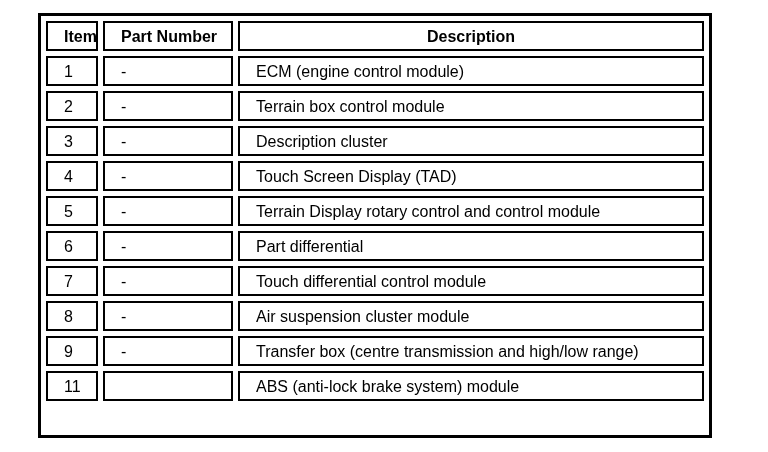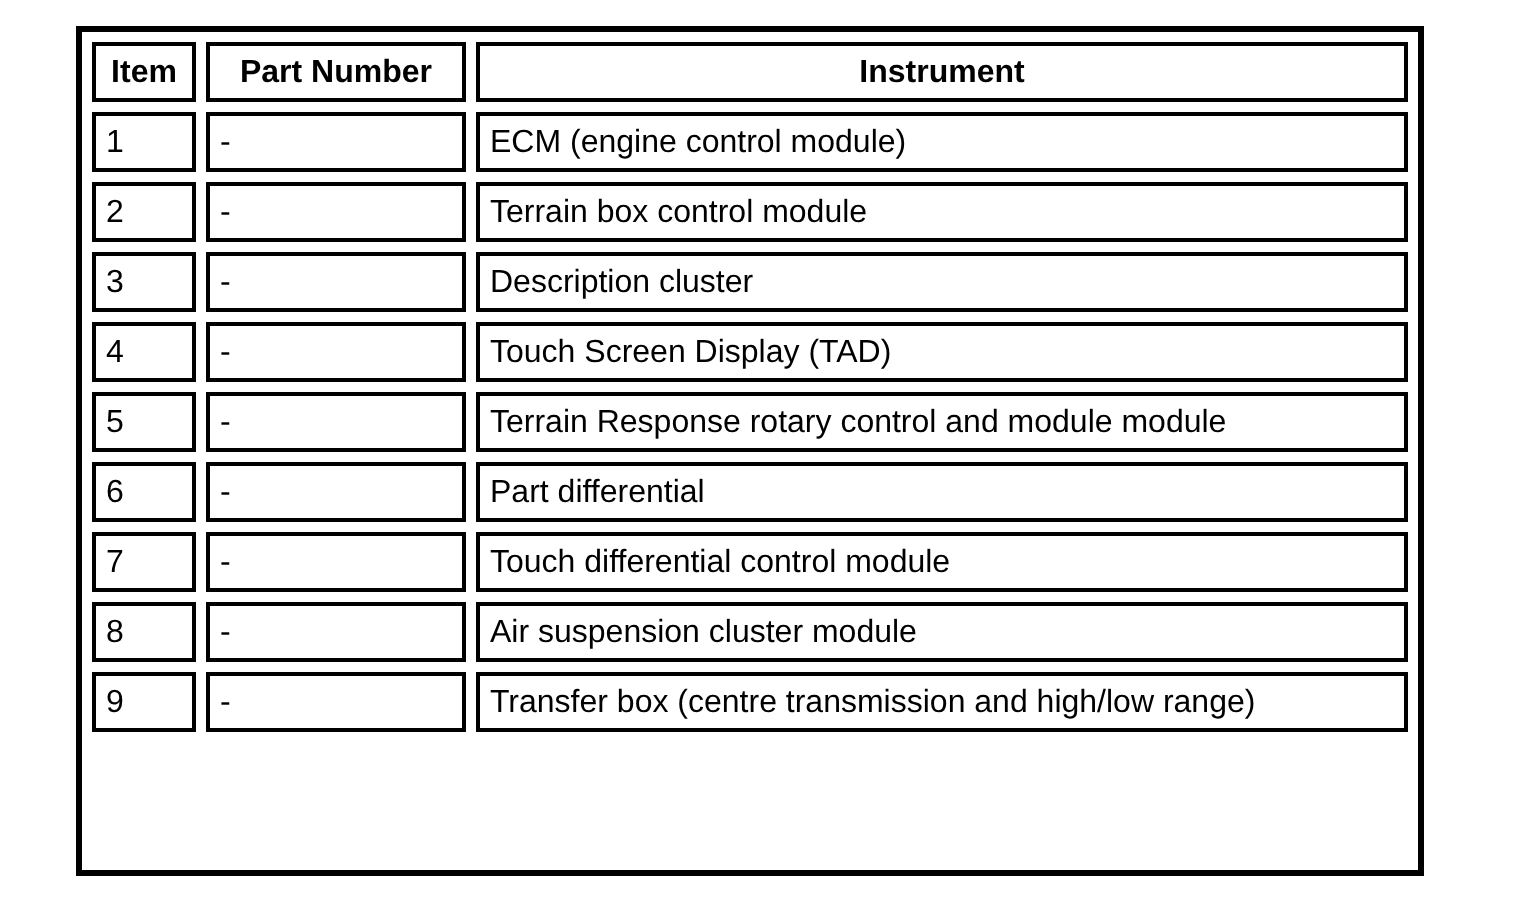--- a/index.html
+++ b/index.html
@@ -33,21 +33,21 @@
     width: 100%;
     table-layout: fixed;
   }
   table.parts col.c-item { width: 52px; }
   table.parts col.c-part { width: 130px; }
   table.parts col.c-desc { width: auto; }
   table.parts th,
   table.parts td {
     border: 2px solid #000000;
     height: 26px;
-    padding: 0 5px;
+    padding: 0 16px;
     font-size: 16px;
     line-height: 17px;
     color: #000000;
     background: #ffffff;
     overflow: hidden;
     white-space: nowrap;
     vertical-align: middle;
   }
   table.parts th {
     font-weight: bold;
@@ -66,21 +66,21 @@
     <table class="parts">
       <colgroup>
         <col class="c-item">
         <col class="c-part">
         <col class="c-desc">
       </colgroup>
       <thead>
         <tr>
           <th>Item</th>
           <th>Part Number</th>
-          <th>Instrument</th>
+          <th>Description</th>
         </tr>
       </thead>
       <tbody>
 
       <tr>
             <td>1</td>
             <td>-</td>
             <td>ECM (engine control module)</td>
           </tr>
           <tr>
@@ -94,21 +94,21 @@
             <td>Description cluster</td>
           </tr>
           <tr>
             <td>4</td>
             <td>-</td>
             <td>Touch Screen Display (TAD)</td>
           </tr>
           <tr>
             <td>5</td>
             <td>-</td>
-            <td>Terrain Response rotary control and module module</td>
+            <td>Terrain Display rotary control and control module</td>
           </tr>
           <tr>
             <td>6</td>
             <td>-</td>
             <td>Part differential</td>
           </tr>
           <tr>
             <td>7</td>
             <td>-</td>
             <td>Touch differential control module</td>
@@ -116,16 +116,21 @@
           <tr>
             <td>8</td>
             <td>-</td>
             <td>Air suspension cluster module</td>
           </tr>
           <tr>
             <td>9</td>
             <td>-</td>
             <td>Transfer box (centre transmission and high/low range)</td>
           </tr>
+          <tr>
+            <td>11</td>
+            <td></td>
+            <td>ABS (anti-lock brake system) module</td>
+          </tr>
         </tbody>
     </table>
   </div>
 </div>
 
 </body></html>

